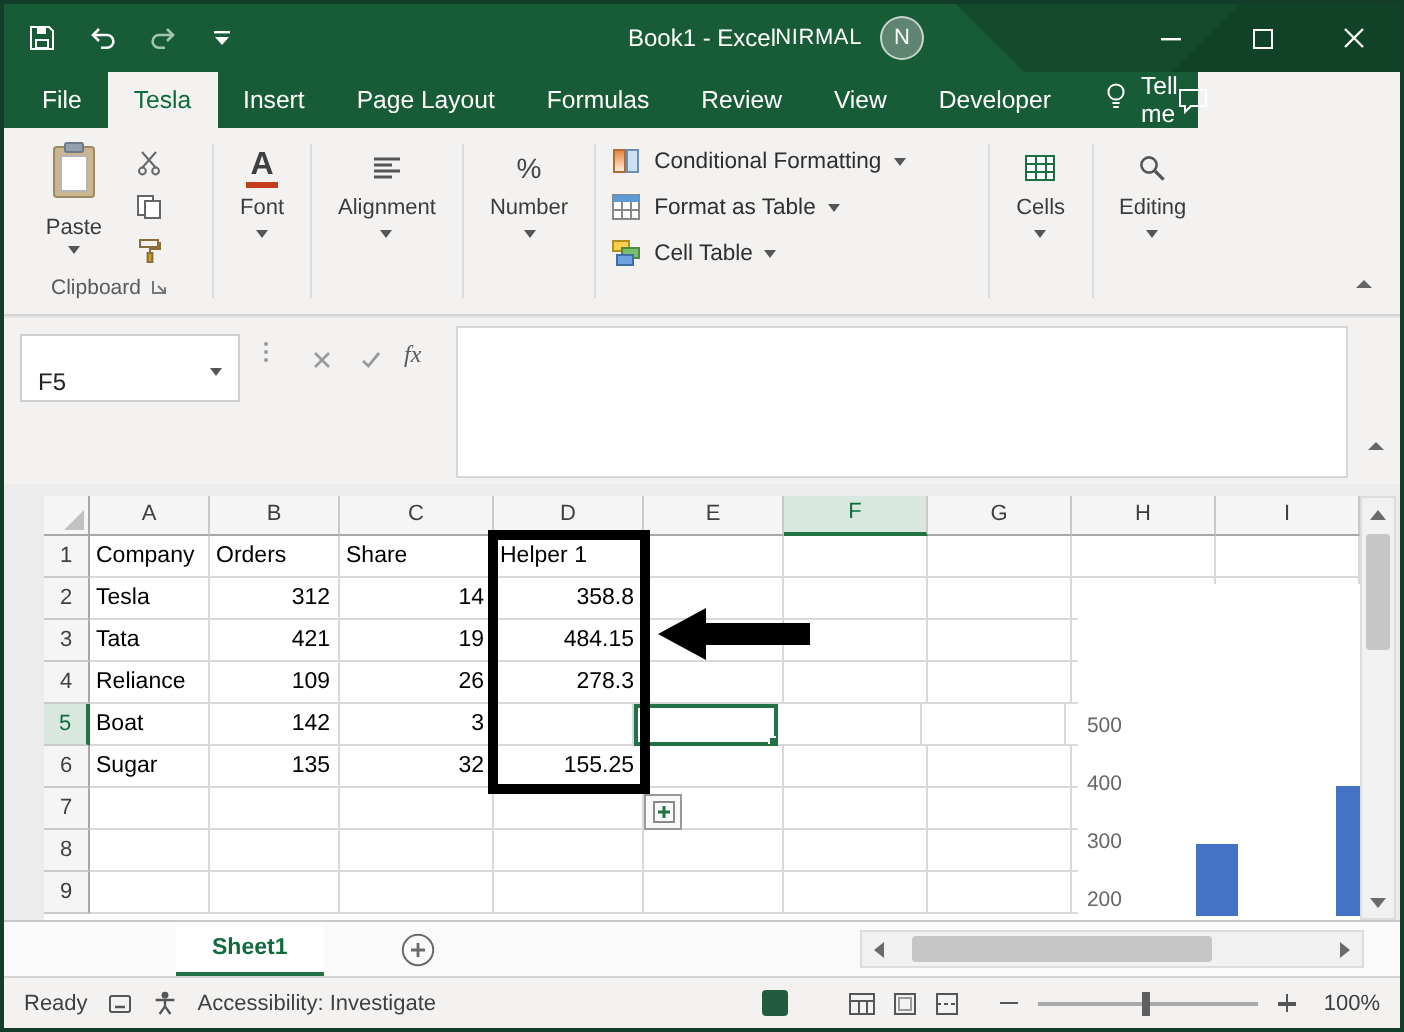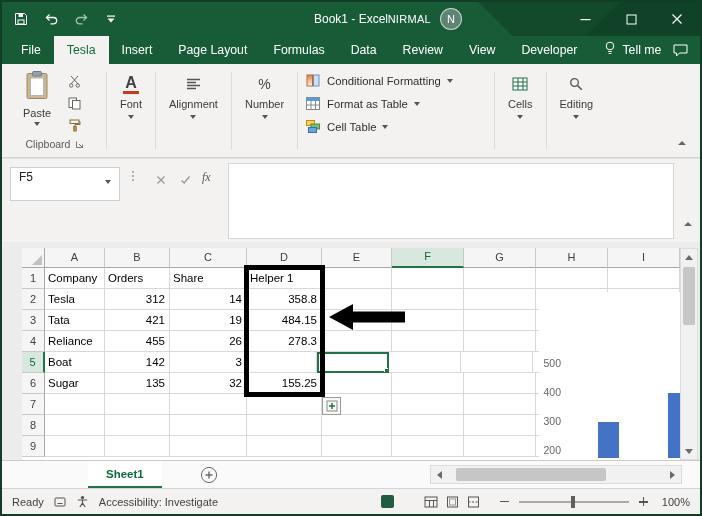--- a/index.html
+++ b/index.html
@@ -15,21 +15,21 @@
   .qat{position:absolute;left:10px;top:0;height:34px;display:flex;align-items:center;gap:12px;z-index:2;}
   .qat .qbtn{display:flex;align-items:center;justify-content:center;width:18px;height:20px;cursor:default;}
   .tb-title{position:absolute;left:50%;top:0;transform:translateX(-50%);height:34px;display:flex;align-items:center;color:#fff;font-size:12px;z-index:2;white-space:nowrap;}
   .userblock{position:absolute;right:238px;top:0;height:34px;display:flex;align-items:center;gap:9px;z-index:2;}
   .username{color:#fff;font-size:11px;letter-spacing:.3px;}
   .avatar{width:22px;height:22px;border-radius:50%;background:#5f8472;border:1px solid rgba(255,255,255,.65);color:#fff;font-size:11px;display:flex;align-items:center;justify-content:center;}
   .wcbox{position:absolute;right:0;top:0;height:34px;display:flex;z-index:2;}
   .wcbtn{width:46px;height:34px;display:flex;align-items:center;justify-content:center;}
 
   
-  .tabrow{position:absolute;left:0;top:34px;width:698px;height:28px;background:#185c37;display:flex;align-items:stretch;padding-left:6px;}
+  .tabrow{position:absolute;left:0;top:34px;width:597px;height:28px;background:#185c37;display:flex;align-items:stretch;padding-left:6px;}
   .rtab{padding:0 13px;display:flex;align-items:center;color:#fff;font-size:12.3px;white-space:nowrap;}
   .rtab.active{background:#f3f2f1;color:#0f6b3c;}
   .tellme{display:flex;align-items:center;gap:6px;color:#fff;font-size:12.3px;margin-left:14px;}
   .comment-btn{margin-left:auto;margin-right:12px;display:flex;align-items:center;}
 
   
   .ribbon{position:absolute;left:0;top:62px;width:698px;height:94px;background:#f3f2f1;border-bottom:1px solid #d4d4d4;display:flex;align-items:stretch;padding-left:4px;}
   .vsep{width:1px;background:#dcdcdc;margin:8px 2px 8px 2px;}
   .rgroup{position:relative;}
   .g-clip{width:98px;}
@@ -46,21 +46,21 @@
   .chev{display:inline-block;width:0;height:0;border-left:3.5px solid transparent;border-right:3.5px solid transparent;border-top:4px solid #555;}
   .chev-up{display:inline-block;width:0;height:0;border-left:4px solid transparent;border-right:4px solid transparent;border-bottom:4.5px solid #666;}
   .g-styles{width:192px;padding-top:5px;}
   .srow{display:flex;align-items:center;gap:6px;height:23px;padding-left:6px;}
   .sicon{width:15px;display:flex;align-items:center;}
   .slabel{font-size:11.3px;color:#2f2f2f;white-space:nowrap;}
   .ribbon-collapse{position:absolute;right:14px;bottom:8px;}
 
   
   .fbar{position:absolute;left:0;top:156px;width:698px;height:84px;background:#f3f2f1;border-top:1px solid #e3e3e3;}
-  .namebox{position:absolute;left:8px;top:8px;width:110px;height:26px;background:#fff;border:1px solid #cfcfcf;display:flex;align-items:flex-end;padding:16px 8px;font-size:12px;color:#222;}
+  .namebox{position:absolute;left:8px;top:8px;width:110px;height:26px;background:#fff;border:1px solid #cfcfcf;display:flex;align-items:flex-start;padding:16px 8px;font-size:12px;color:#222;}
   .namebox .chev{margin-left:auto;}
   .fdots{position:absolute;left:130px;top:12px;display:flex;flex-direction:column;gap:2px;}
   .fdots i{width:2px;height:2px;background:#9a9a9a;border-radius:50%;}
   .fbtn{position:absolute;top:12px;width:18px;height:18px;display:flex;align-items:center;justify-content:center;}
   .fx-x{left:150px;} .fx-check{left:174px;}
   .fx-lab{position:absolute;left:200px;top:11px;font-family:"Liberation Serif",serif;font-style:italic;font-size:12px;color:#5a5a5a;}
   .finput{position:absolute;left:226px;top:4px;right:26px;height:76px;background:#fff;border:1px solid #d6d6d6;font-size:12px;padding:4px 6px;color:#222;}
   .fcollapse{position:absolute;right:8px;bottom:12px;}
 
   
@@ -175,21 +175,20 @@
         </span>
       </div>
   </div>
 
   <div class="tabrow" id="tabstrip">
       <div class="rtab">File</div>
       <div class="rtab active">Tesla</div>
       <div class="rtab">Insert</div>
       <div class="rtab">Page Layout</div>
       <div class="rtab">Formulas</div>
-      <div class="rtab">Data</div>
       <div class="rtab">Review</div>
       <div class="rtab">View</div>
       <div class="rtab">Developer</div>
       <div class="tellme">
         <span><svg width="12" height="15" viewBox="0 0 12 15">
             <circle cx="6" cy="5" r="3.8" fill="none" stroke="#fff"></circle>
             <path d="M4.2 10.5 h3.6 M4.6 12.5 h2.8" stroke="#fff"></path>
           </svg></span>
         <span>Tell me</span>
       </div>
@@ -414,21 +413,21 @@
             <div class="cell num" style="width: 75px;">484.15</div>
             <div class="cell" style="width: 70px;"></div>
             <div class="cell" style="width: 72px;"></div>
             <div class="cell" style="width: 72px;"></div>
             <div class="cell" style="width: 72px;"></div>
             <div class="cell" style="width: 72px;"></div>
           </div>
           <div class="grow">
             <div class="rhead">4</div>
             <div class="cell" style="width: 60px;">Reliance</div>
-            <div class="cell num" style="width: 65px;">455</div>
+            <div class="cell num" style="width: 65px;">109</div>
             <div class="cell num" style="width: 77px;">26</div>
             <div class="cell num" style="width: 75px;">278.3</div>
             <div class="cell" style="width: 70px;"></div>
             <div class="cell" style="width: 72px;"></div>
             <div class="cell" style="width: 72px;"></div>
             <div class="cell" style="width: 72px;"></div>
             <div class="cell" style="width: 72px;"></div>
           </div>
           <div class="grow">
             <div class="rhead sel">5</div>

